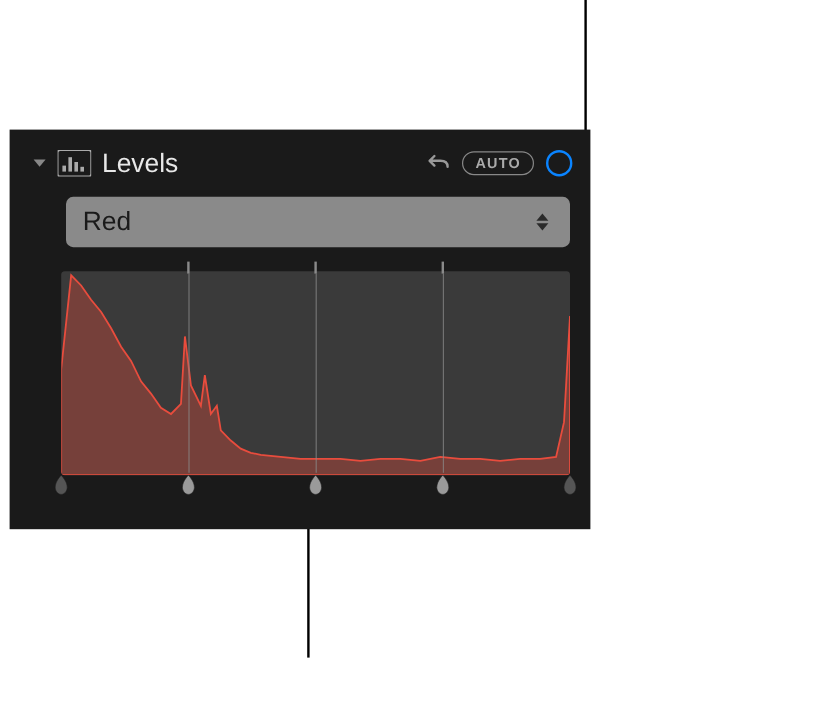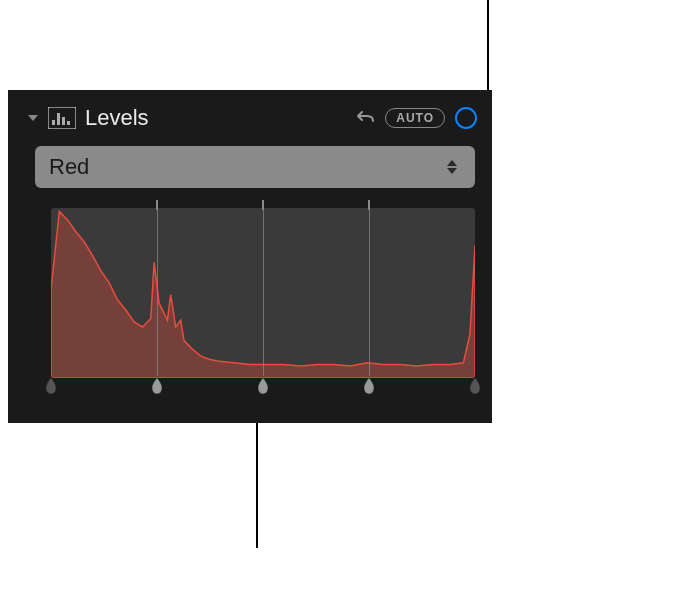--- a/index.html
+++ b/index.html
@@ -6,21 +6,21 @@
     body {
       width: 678px;
       height: 593px;
       background: #fff;
       font-family: -apple-system, "Helvetica Neue", Arial, sans-serif;
       position: relative;
     }
     .panel {
       position: absolute;
       left: 8px;
-      top: 90px;
+      top: 108px;
       width: 484px;
       height: 333px;
       background: #1a1a1a;
       padding: 10px 15px 15px 15px;
     }
     .header-row {
       display: flex;
       align-items: center;
       height: 36px;
       margin-bottom: 10px;
@@ -72,21 +72,21 @@
     .active-ring {
       width: 22px;
       height: 22px;
       border: 2.5px solid #0a84ff;
       border-radius: 50%;
       background: transparent;
       cursor: pointer;
     }
     .channel-select {
       position: relative;
-      margin-left: 12px;
+      margin-left: 32px;
       margin-right: 2px;
       height: 42px;
       background: #8a8a8a;
       border-radius: 6px;
       display: flex;
       align-items: center;
       padding: 0 14px;
       cursor: pointer;
     }
     .channel-label {

